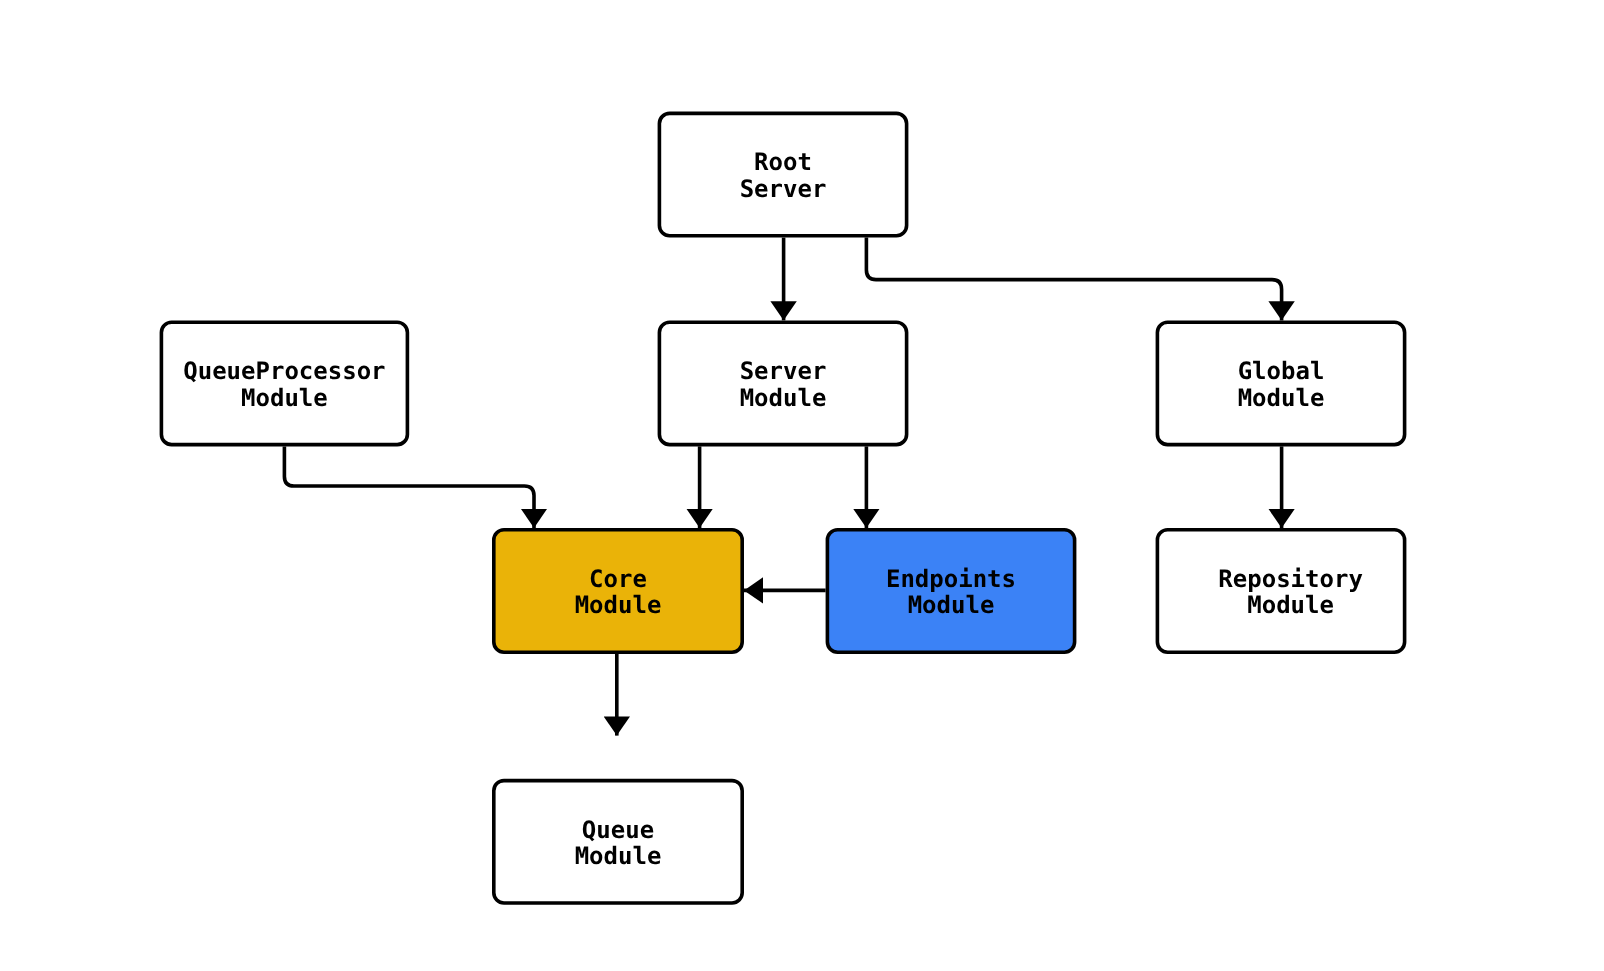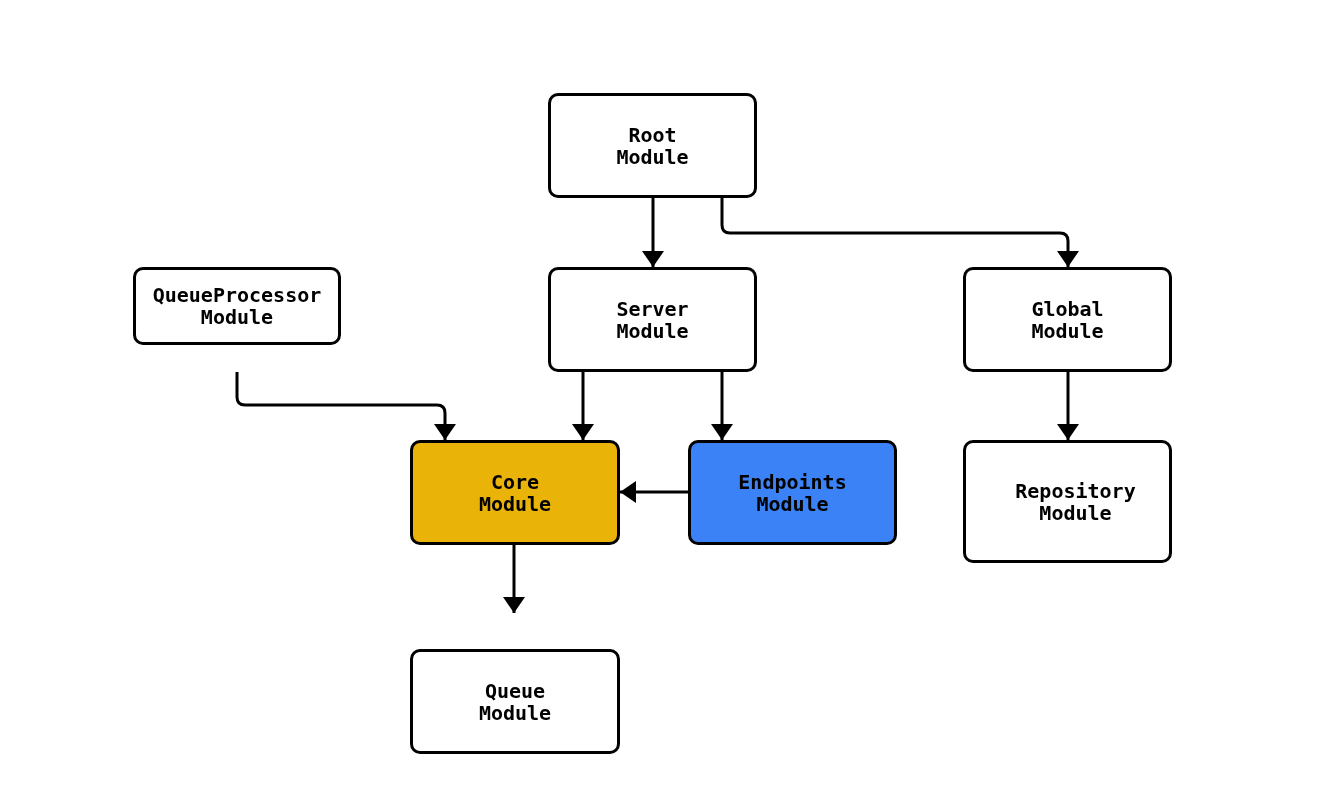--- a/index.html
+++ b/index.html
@@ -54,28 +54,28 @@
       <path d="M 653 198 L 653 267" fill="none" stroke="#000000" stroke-width="3" marker-end="url(#arrowhead)"></path>
       <path d="M 722 198 L 722 225 Q 722 233 730 233 L 1060 233 Q 1068 233 1068 241 L 1068 267" fill="none" stroke="#000000" stroke-width="3" marker-end="url(#arrowhead)"></path>
       <path d="M 237 372 L 237 397 Q 237 405 245 405 L 437 405 Q 445 405 445 413 L 445 440" fill="none" stroke="#000000" stroke-width="3" marker-end="url(#arrowhead)"></path>
       <path d="M 583 372 L 583 440" fill="none" stroke="#000000" stroke-width="3" marker-end="url(#arrowhead)"></path>
       <path d="M 722 372 L 722 440" fill="none" stroke="#000000" stroke-width="3" marker-end="url(#arrowhead)"></path>
       <path d="M 688 492 L 620 492" fill="none" stroke="#000000" stroke-width="3" marker-end="url(#arrowhead)"></path>
       <path d="M 1068 372 L 1068 440" fill="none" stroke="#000000" stroke-width="3" marker-end="url(#arrowhead)"></path>
       <path d="M 514 545 L 514 613" fill="none" stroke="#000000" stroke-width="3" marker-end="url(#arrowhead)"></path>
     </svg>
     <div class="node" style="left: 548px; top: 93px; width: 209px; height: 105px; border-color: rgb(0, 0, 0); background: rgb(255, 255, 255); color: rgb(0, 0, 0);"><span>Root
-Module</span></div>
-    <div class="node" style="left: 133px; top: 267px; width: 208px; height: 78px; border-color: rgb(0, 0, 0); background: rgb(255, 255, 255); color: rgb(0, 0, 0);"><span>QueueProcessor
+Server</span></div>
+    <div class="node" style="left: 133px; top: 267px; width: 208px; height: 105px; border-color: rgb(0, 0, 0); background: rgb(255, 255, 255); color: rgb(0, 0, 0);"><span>QueueProcessor
 Module</span></div>
     <div class="node" style="left: 548px; top: 267px; width: 209px; height: 105px; border-color: rgb(0, 0, 0); background: rgb(255, 255, 255); color: rgb(0, 0, 0);"><span>Server
 Module</span></div>
     <div class="node" style="left: 963px; top: 267px; width: 209px; height: 105px; border-color: rgb(0, 0, 0); background: rgb(255, 255, 255); color: rgb(0, 0, 0);"><span>Global
 Module</span></div>
     <div class="node" style="left: 410px; top: 440px; width: 210px; height: 105px; border-color: rgb(0, 0, 0); background: #eab308; color: rgb(0, 0, 0);"><span>Core
 Module</span></div>
     <div class="node" style="left: 688px; top: 440px; width: 209px; height: 105px; border-color: rgb(0, 0, 0); background: #3b82f6; color: rgb(0, 0, 0);"><span>Endpoints
 Module</span></div>
-    <div class="node" style="left: 963px; top: 440px; width: 209px; height: 123px; border-color: rgb(0, 0, 0); background: rgb(255, 255, 255); color: rgb(0, 0, 0); padding-left: 16px;"><span>Repository
+    <div class="node" style="left: 963px; top: 440px; width: 209px; height: 105px; border-color: rgb(0, 0, 0); background: rgb(255, 255, 255); color: rgb(0, 0, 0); padding-left: 16px;"><span>Repository
 Module</span></div>
     <div class="node" style="left: 410px; top: 613px; width: 210px; height: 105px; border-color: rgb(0, 0, 0); background: rgb(255, 255, 255); color: rgb(0, 0, 0); margin-top: 36px;"><span>Queue
 Module</span></div>
   </div>
 
 </body></html>

